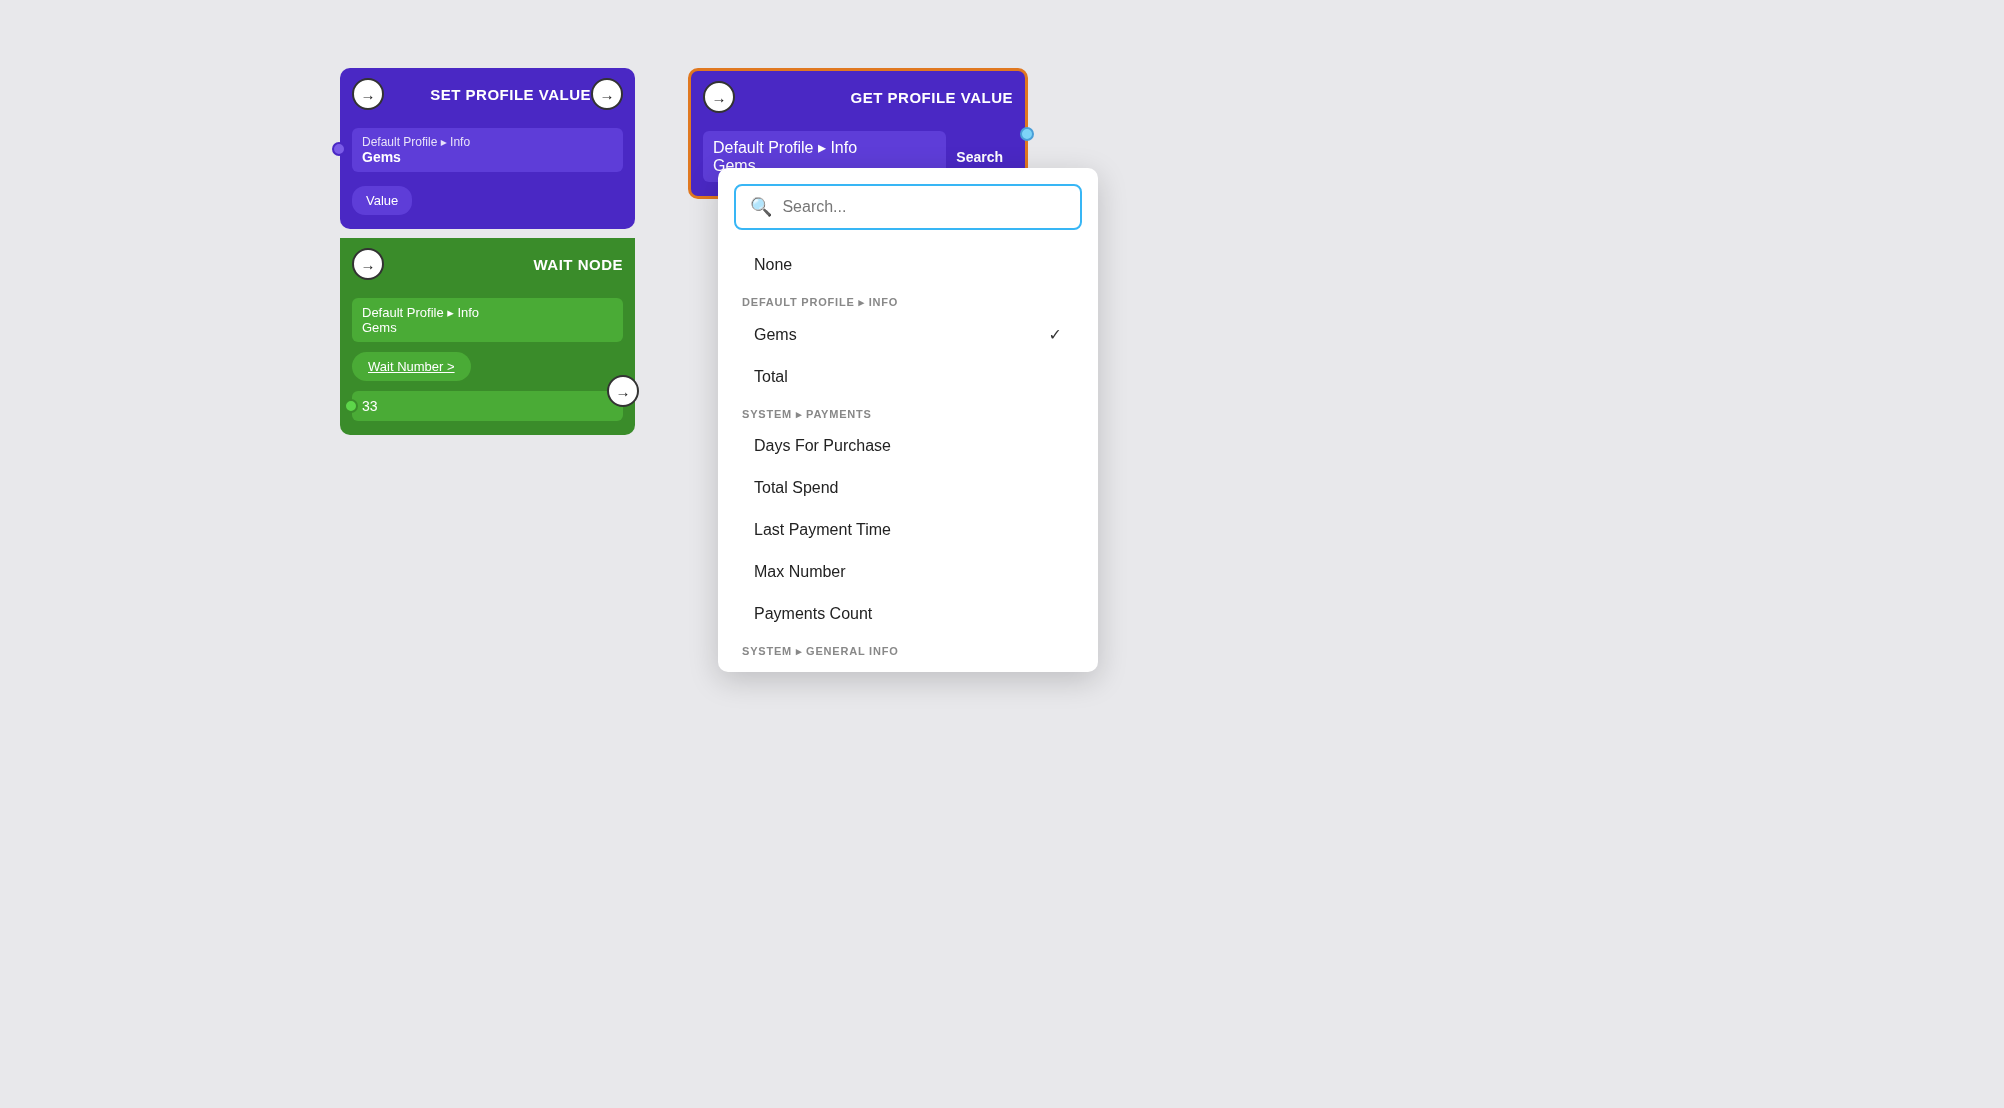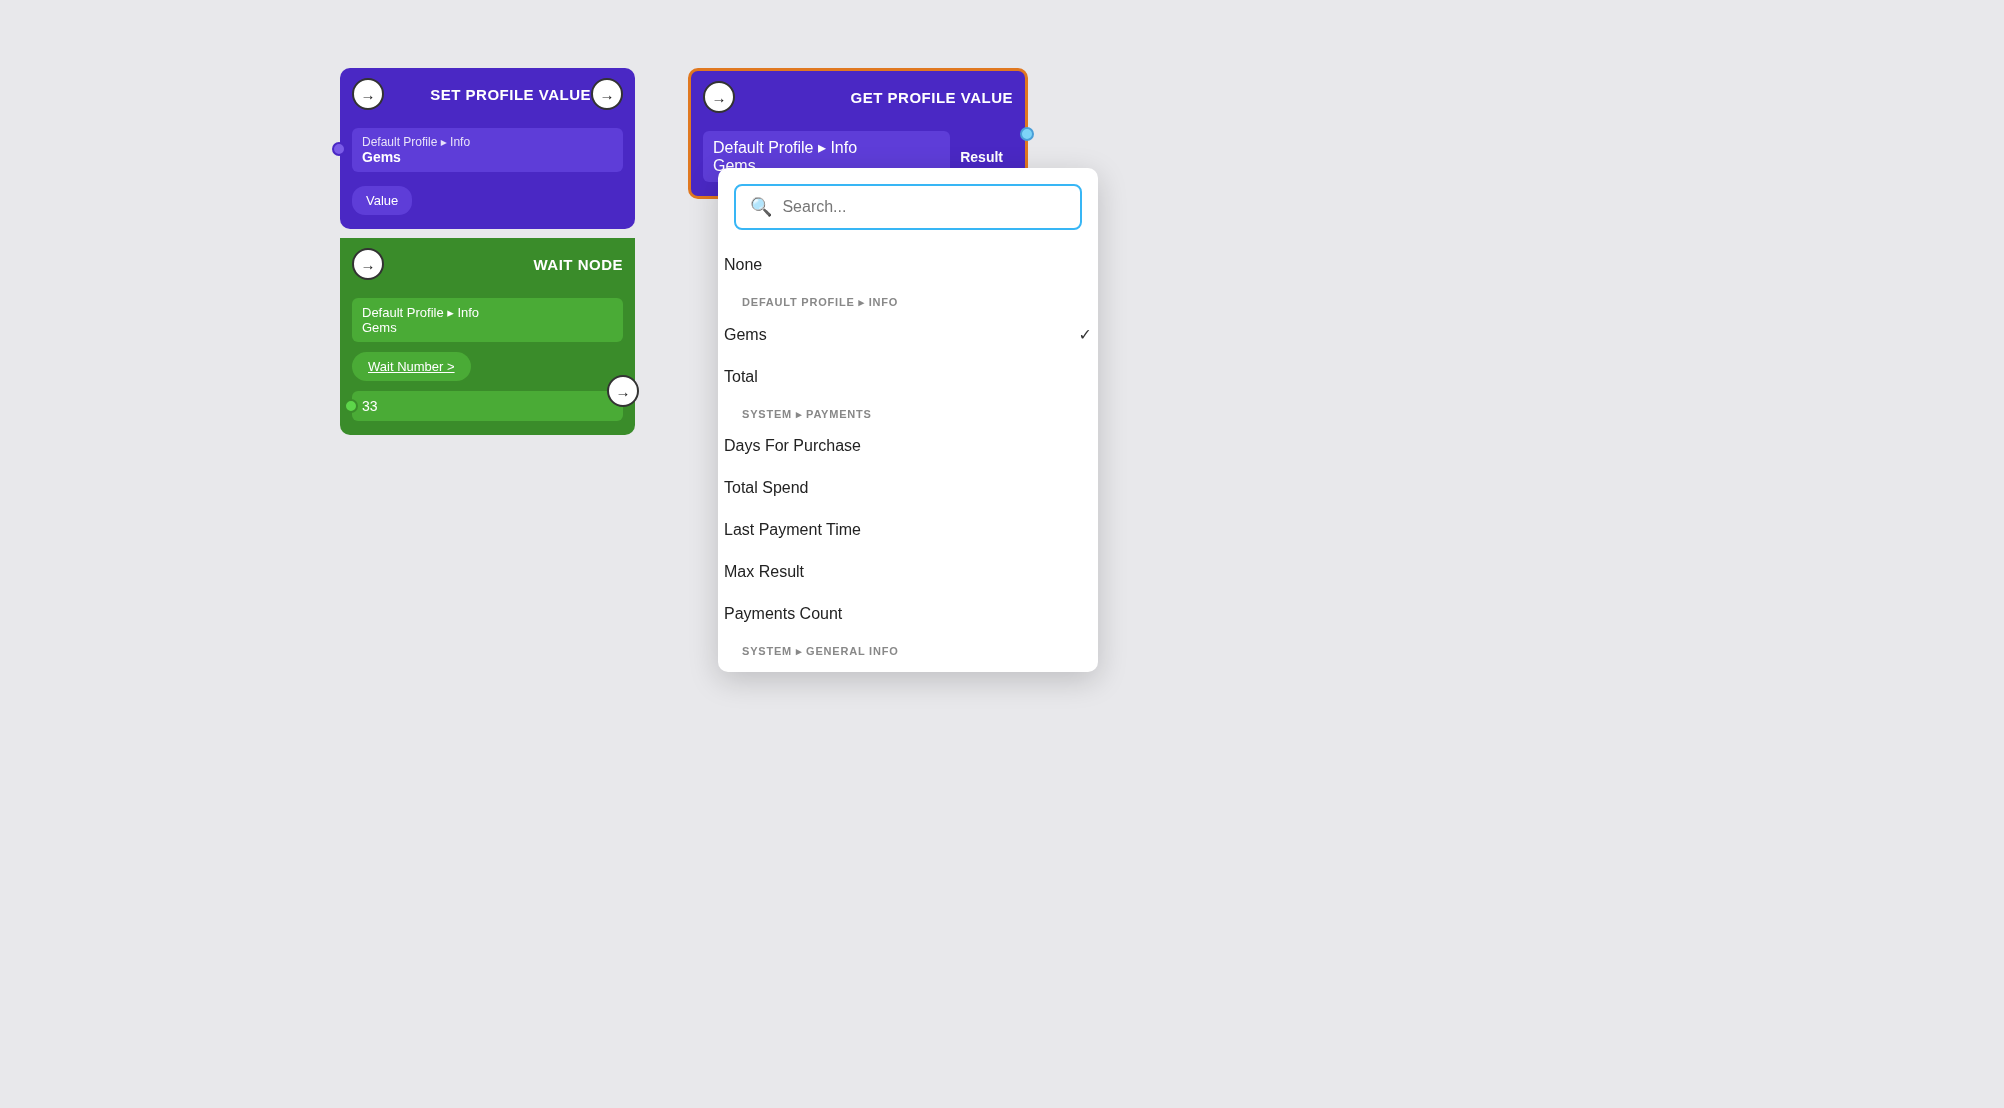--- a/index.html
+++ b/index.html
@@ -263,21 +263,21 @@
       color: #701a75;
       width: 100%;
       background: transparent;
     }
 
     .dropdown-list {
       padding: 4px 0 10px;
     }
 
     .dropdown-item {
-      padding: 12px 6px;
+      padding: 12px 36px;
       font-size: 16px;
       color: #222;
       cursor: pointer;
     }
 
     .dropdown-item.selected {
       display: flex;
       align-items: center;
       justify-content: space-between;
     }
@@ -351,21 +351,21 @@
       <div class="node-arrow-btn dark">
         <span class="arrow-icon">→</span>
       </div>
       <div class="node-header-title">GET PROFILE VALUE</div>
     </div>
     <div class="node-get-body">
       <div class="node-profile-path-get">
         <div class="path-label">Default Profile ▸ Info</div>
         <div class="path-value">Gems</div>
       </div>
-      <div class="node-result-label">Result</div>
+      <div class="node-result-label">Search</div>
       <div class="node-connector-right"></div>
     </div>
   </div>
 
   <div class="node-wait">
     <div class="node-header">
       <div class="node-arrow-btn dark">
         <span class="arrow-icon">→</span>
       </div>
       <div class="node-header-title">WAIT NODE</div>
@@ -417,21 +417,21 @@
 
       <div class="dropdown-item">
         <span>Total Spend</span>
       </div>
 
       <div class="dropdown-item">
         <span>Last Payment Time</span>
       </div>
 
       <div class="dropdown-item">
-        <span>Max Result</span>
+        <span>Max Number</span>
       </div>
 
       <div class="dropdown-item">
         <span>Payments Count</span>
       </div>
 
       <div class="dropdown-section-header">SYSTEM ▸ GENERAL INFO</div>
 
     </div>
   </div>

